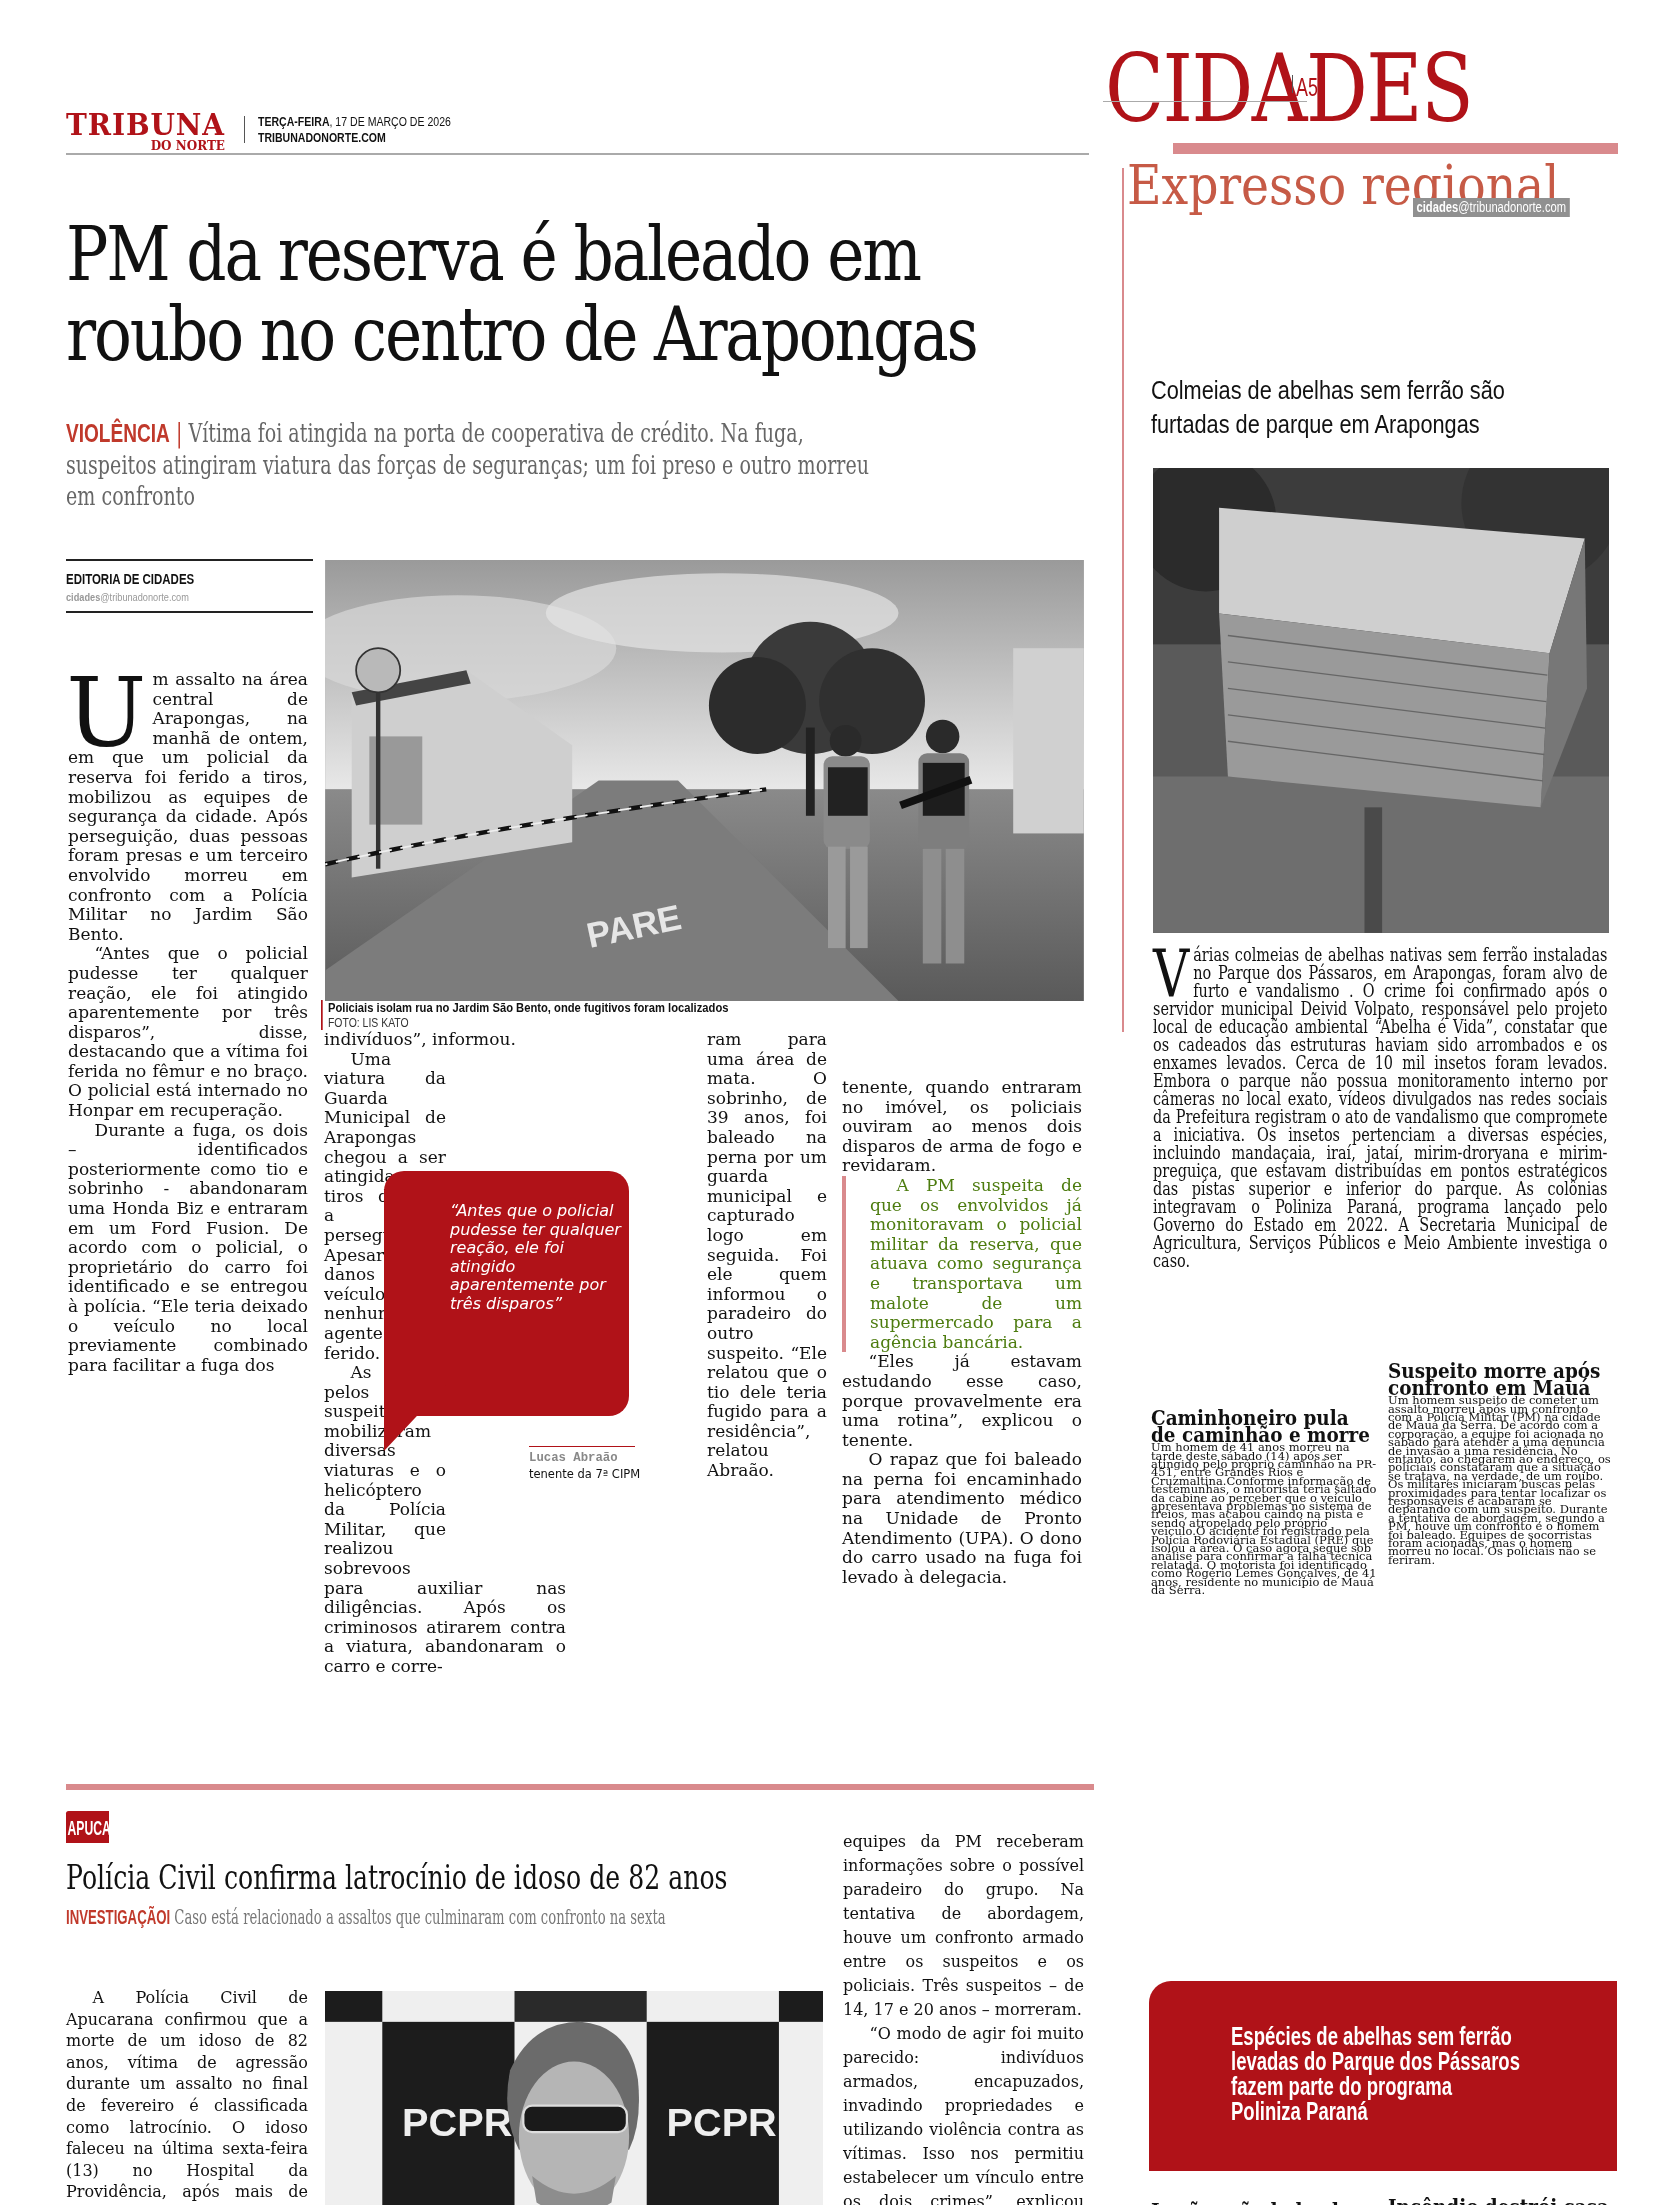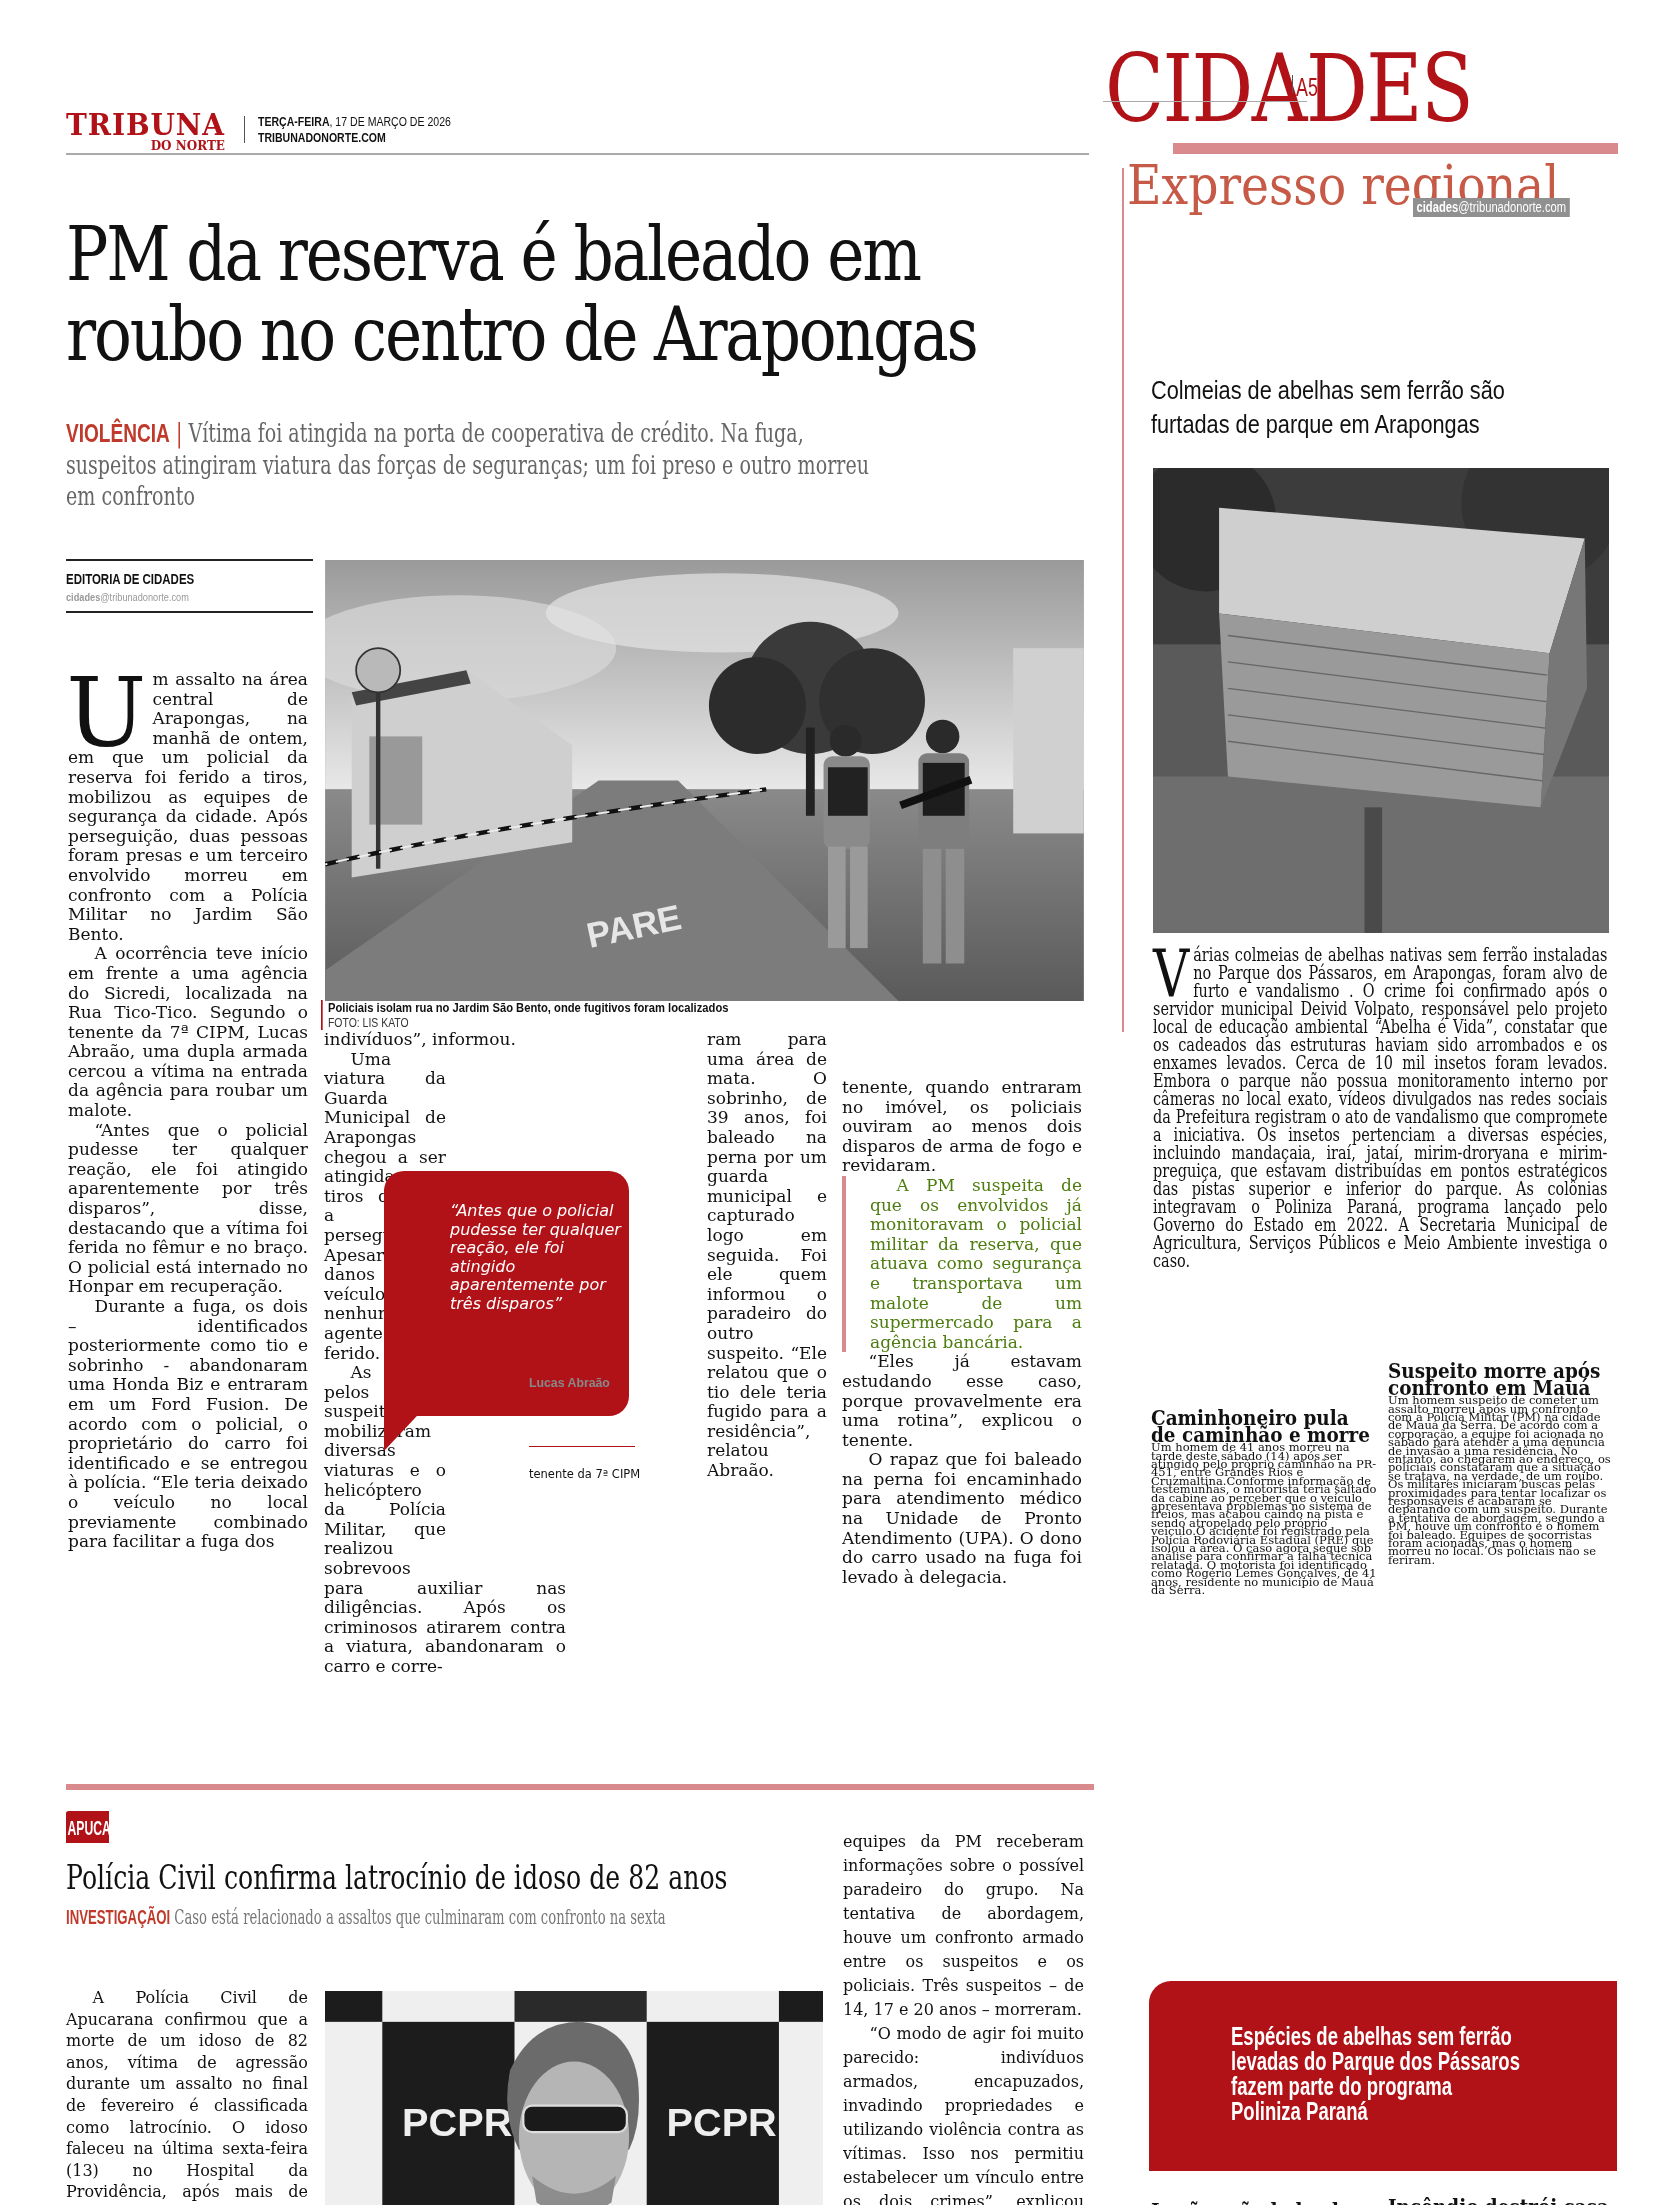--- a/index.html
+++ b/index.html
@@ -48,21 +48,21 @@
   #c2top { left:324px; top:1030px; width:242px; }
   #c3 { left:587px; top:1030px; width:240px; }
   #c4 { left:842px; top:1078px; width:240px; }
   .redq { color:#4d7c0f; border-left:4.4px solid #d98a8d; padding-left:24px; margin-left:-0.9px; }
 
   
   #quote-bubble { left:384px; top:1171px; width:245px; height:245px; background:#b01218; border-radius:20px 20px 20px 8.8px; }
   #quote-tail { left:384px; top:1385px; width:0; height:0; border-left:0 solid transparent; border-right:62px solid transparent; border-top:66px solid #b01218; }
   #quote-text { left:450px; top:1202px; width:176px; font-family:"DejaVu Sans", sans-serif; font-style:italic; font-size:16px; line-height:18.5px; color:#fff; }
   #quote-line { left:529px; top:1446px; width:106px; height:0.9px; background:#b01218; }
-  #quote-name { left:529px; top:1376px; font-family:Liberation Sans, sans-serif; font-weight:bold; font-size:12.3px; color:#888; }
+  #quote-name { left:529px; top:1451px; font-family:Liberation Mono, monospace; font-weight:bold; font-size:12.3px; color:#888; }
   #quote-role { left:529px; top:1467px; font-family:"DejaVu Sans", sans-serif; font-size:11.5px; color:#111; }
 
   
   #apu-line { left:66px; top:1784px; width:1028px; height:6.2px; background:#d98a8d; }
   #apu-tag { left:66px; top:1811px; width:43px; height:32px; background:#b01218; border-radius:2.6px 0 0 0; width:43px; }
   #apu-tag span { display:block; padding:3.5px 2.6px; font-family:"Liberation Sans", sans-serif; font-weight:bold; color:#fff; font-size:21px; line-height:25px; transform:scaleX(0.58); transform-origin:left top; white-space:nowrap; }
   #apu-headline { left:66px; top:1857px; font-family:"DejaVu Serif", serif; font-size:34px; line-height:40px; color:#111; transform:scaleX(0.74); transform-origin:left top; white-space:nowrap; }
   #apu-sub { left:66px; top:1905px; font-family:"DejaVu Serif", serif; font-size:20px; line-height:25px; color:#777; transform:scaleX(0.66); transform-origin:left top; white-space:nowrap; }
   #apu-sub .kick { color:#c0392b; font-family:"Liberation Sans", sans-serif; font-weight:bold; }
   #a1 { left:66px; top:1987px; width:242px; font-size:16px; line-height:21.6px; }
@@ -172,21 +172,20 @@
   </svg>
 </div>
 <div id="main-cap" class="abs cap">
   <div class="c1">Policiais isolam rua no Jardim São Bento, onde fugitivos foram localizados</div>
   <div class="c2">FOTO: LIS KATO</div>
 </div>
 
 <div id="c1" class="col">
   <span class="drop">U</span>
   <p class="ni">m assalto na área central de Arapongas, na manhã de ontem, em que um policial da reserva foi ferido a tiros, mobilizou as equipes de segurança da cidade. Após perseguição, duas pessoas foram presas e um terceiro envolvido morreu em confronto com a Polícia Militar no Jardim São Bento.</p>
-  <p>A ocorrência teve início em frente a uma agência do Sicredi, localizada na Rua Tico-Tico. Segundo o tenente da 7ª CIPM, Lucas Abraão, uma dupla armada cercou a vítima na entrada da agência para roubar um malote.</p>
   <p>“Antes que o policial pudesse ter qualquer reação, ele foi atingido aparentemente por três disparos”, disse, destacando que a vítima foi ferida no fêmur e no braço. O policial está internado no Honpar em recuperação.</p>
   <p>Durante a fuga, os dois – identificados posteriormente como tio e sobrinho - abandonaram uma Honda Biz e entraram em um Ford Fusion. De acordo com o policial, o proprietário do carro foi identificado e se entregou à polícia. “Ele teria deixado o veículo no local previamente combinado para facilitar a fuga dos</p>
 </div>
 
 <div id="c2top" class="col" style="width:242px">
   <p class="ni">indivíduos”, informou.</p>
   <div style="float:left; width:242px; height:0"></div>
   <div style="float:right; width:120px; height:474px; margin-top:39px; shape-outside:margin-box"></div>
   <p>Uma viatura da Guarda Municipal de Arapongas chegou a ser atingida a tiros durante a perseguição. Apesar dos danos ao veículo, nenhum agente ficou ferido.</p>
   <p>As buscas pelos suspeitos mobilizaram diversas viaturas e o helicóptero da Polícia Militar, que realizou sobrevoos para auxiliar nas diligências. Após os criminosos atirarem contra a viatura, abandonaram o carro e corre-</p>

